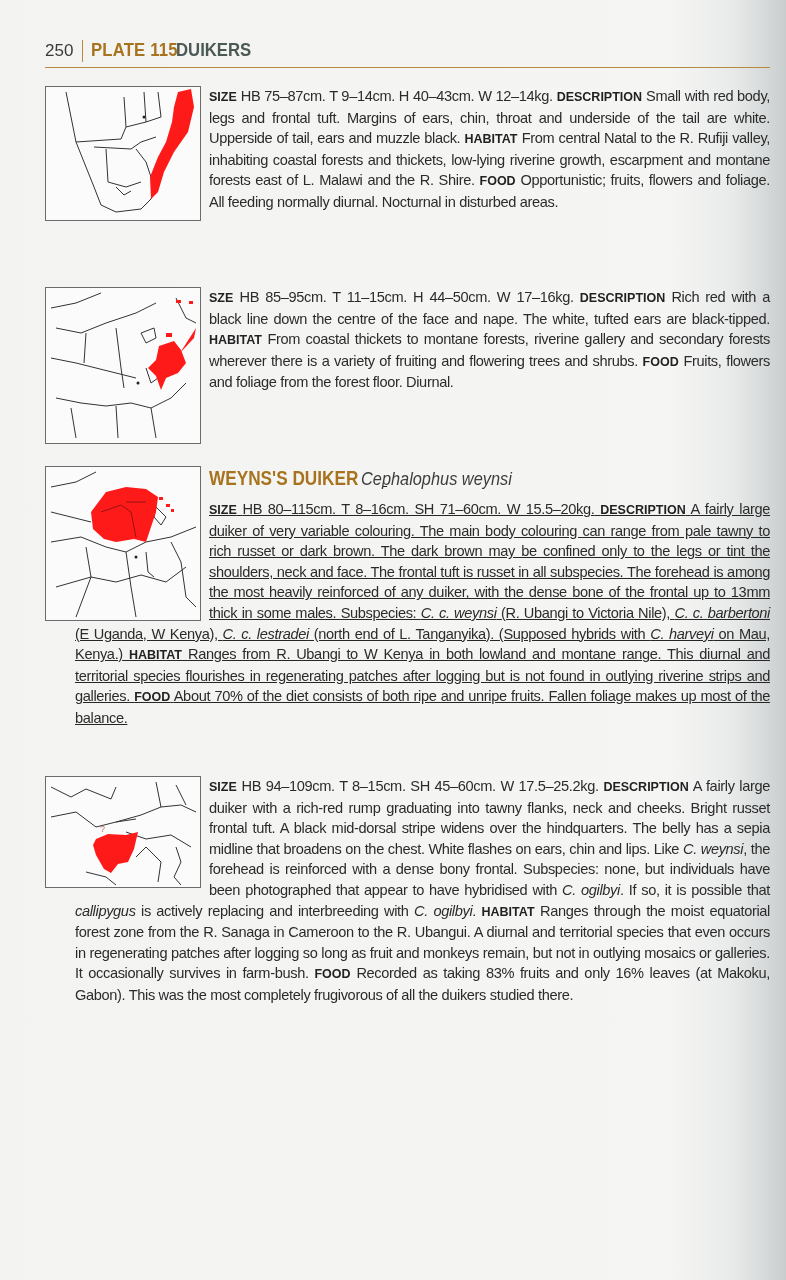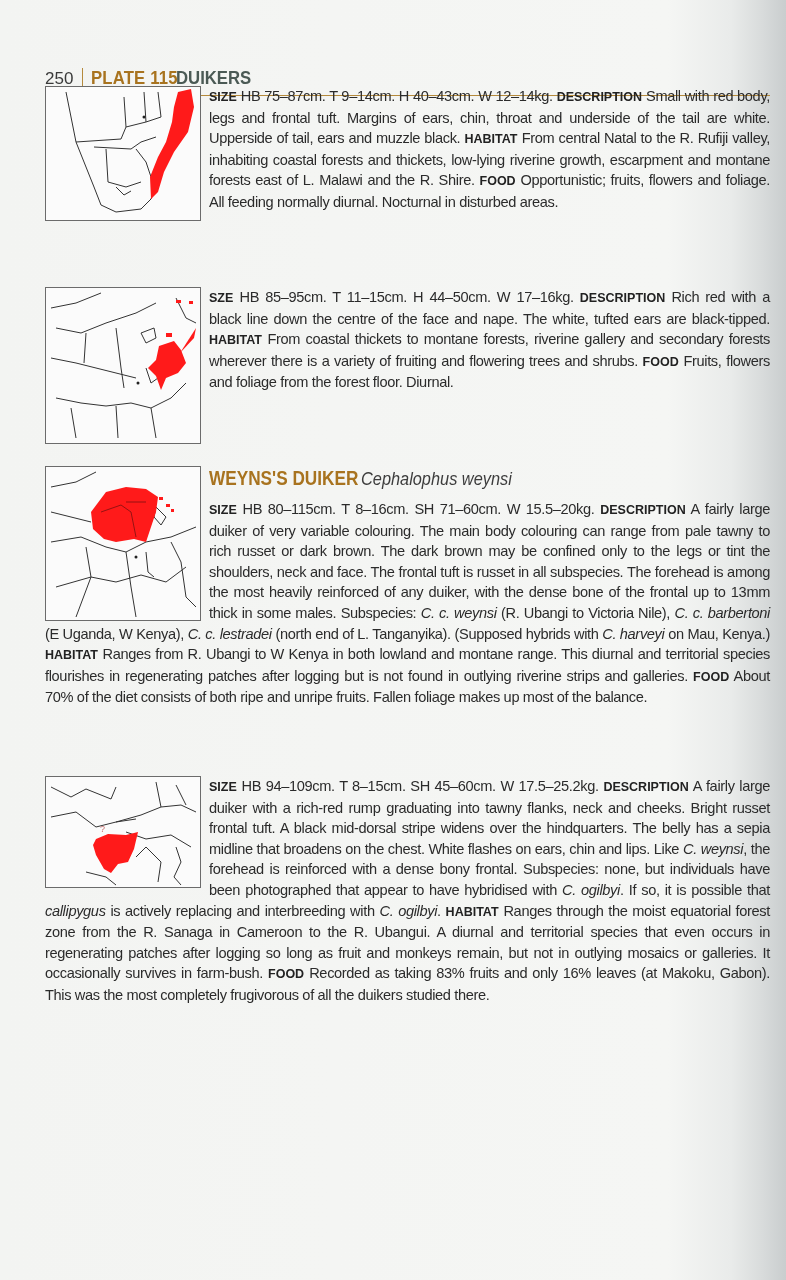--- a/index.html
+++ b/index.html
@@ -6,38 +6,38 @@
   body {
     width: 786px; height: 1280px; overflow: hidden;
     background: linear-gradient(to right, #f3f4f2 0%, #f5f6f4 85%, #e9ebea 93%, #d8dbdb 97%, #c9cdce 100%);
     font-family: "Liberation Sans", sans-serif;
     color: #262626;
     position: relative;
   }
   .page { position: absolute; left: 45px; top: 38px; width: 725px; }
   .header {
     display: flex; align-items: baseline; height: 26px;
-    border-bottom: 1.5px solid #b58a3c; padding-bottom: 3px; margin-top: 28px;
+    border-bottom: 1.5px solid #b58a3c; padding-bottom: 3px;
   }
   .page-num { font-size: 17px; color: #3a3a3a; padding-right: 9px; border-right: 1.5px solid #b58a3c; line-height: 22px; margin-top: 2px; }
   .plate { font-size: 19px; font-weight: bold; color: #a8731f; margin-left: 8px; letter-spacing: 0.2px; transform: scaleX(0.88); transform-origin: left; display:inline-block; }
   .plate-title { font-size: 19px; font-weight: bold; color: #4b5a55; margin-left: -14px; transform: scaleX(0.88); transform-origin: left; display:inline-block; }
 
   .species { position: absolute; left: 0; width: 725px; }
   .map {
     float: left; width: 154px; margin: 0 8px 2px 0;
     border: 1px solid #6b6b6b; background: #fbfbfb; position: relative; overflow: hidden;
   }
   .map svg { display: block; }
   .title-line { margin: 0 0 7px 0; line-height: 24px; white-space: nowrap; }
   .common { font-size: 20px; font-weight: bold; color: #a8731f; display: inline-block; transform: scaleX(0.86); transform-origin: left; }
   .sci { font-size: 19px; font-style: italic; color: #3d3d3d; display: inline-block; transform: scaleX(0.86); transform-origin: left; margin-left: -26px; }
   .body {
     font-size: 14.6px; line-height: 20.6px; text-align: justify; color: #2b2b2b;
-    font-stretch: condensed; letter-spacing: -0.35px;
+    font-stretch: condensed; letter-spacing: -0.35px; padding-left: 30px;
   }
   .lbl { font-weight: bold; font-size: 12.5px; letter-spacing: 0; color: #222; }
   .it { font-style: italic; }
 </style>
 </head>
 <body>
 
 <div class="page">
   <div class="header">
     <span class="page-num">250</span>
@@ -100,21 +100,21 @@
     <span>HB 85–95cm. T 11–15cm. H 44–50cm. W 17–16kg.</span>
     <span class="lbl">DESCRIPTION</span>
     <span>Rich red with a black line down the centre of the face and nape. The white, tufted ears are black-tipped.</span>
     <span class="lbl">HABITAT</span>
     <span>From coastal thickets to montane forests, riverine gallery and secondary forests wherever there is a variety of fruiting and flowering trees and shrubs.</span>
     <span class="lbl">FOOD</span>
     <span>Fruits, flowers and foliage from the forest floor. Diurnal.</span>
   </div>
 </div>
 
-<div class="species" style="top:466px; left:45px;">
+<div class="species" style="top:466px; left:45px;text-decoration:underline;">
   <div class="map" style="height:153px;">
     <svg width="154" height="153" viewBox="0 0 154 153">
       <g fill="none" stroke="#333" stroke-width="1">
         <path d="M5 20 L30 15 L50 5 M5 45 L25 50 L45 55"></path>
         <path d="M5 75 L35 70 L60 80 L80 85 L100 75 L125 70 L150 60"></path>
         <path d="M40 80 L45 110 L30 150 M80 85 L85 120 L90 150"></path>
         <path d="M10 120 L45 110 L70 115 L95 108 L120 115 L140 100"></path>
         <path d="M110 40 L120 50 L115 58 L108 50 Z"></path>
         <path d="M100 85 L102 105 L108 110"></path>
         <path d="M125 75 L135 95 L140 130 L150 140"></path>

